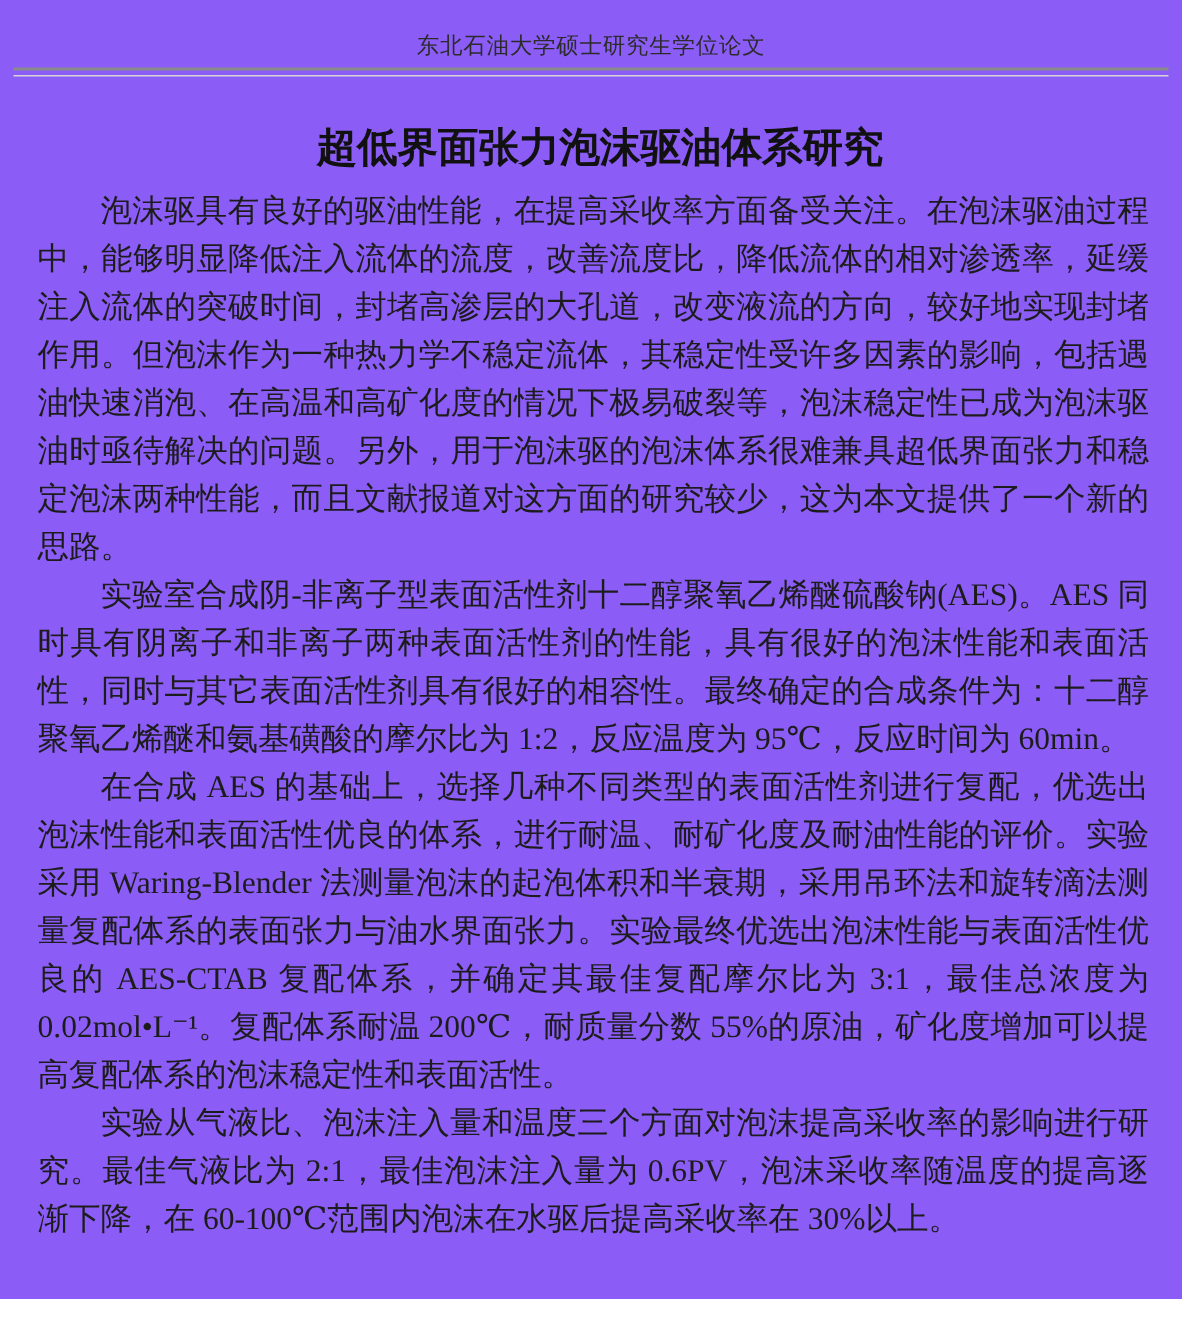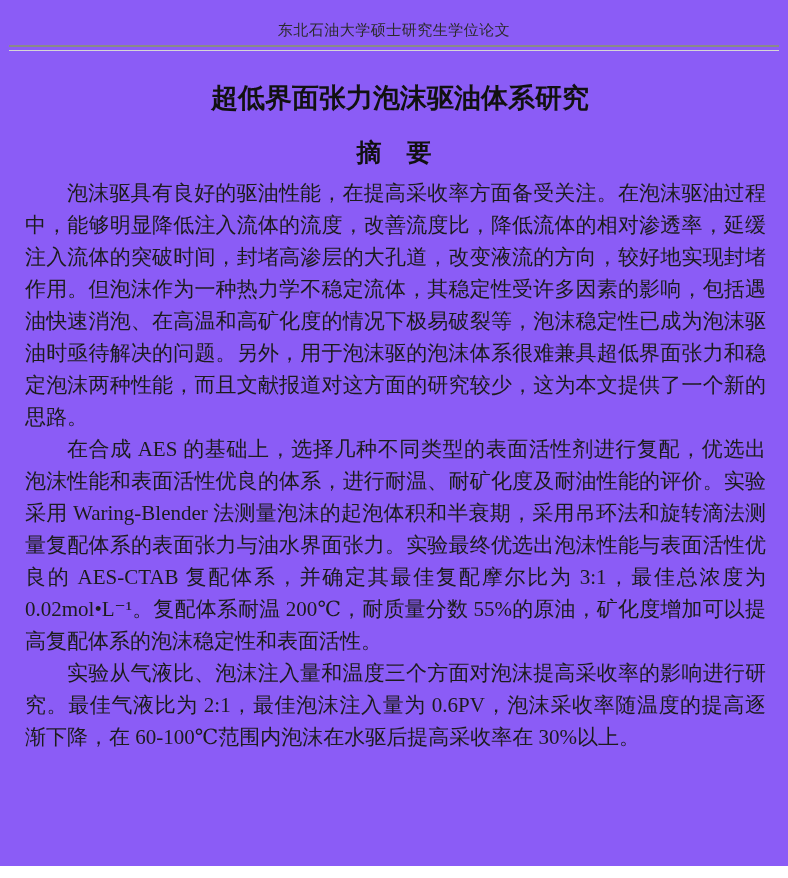--- a/index.html
+++ b/index.html
@@ -66,22 +66,22 @@
 <body>
 
 <div class="page">
 
   <div class="running-header">东北石油大学硕士研究生学位论文</div>
 
   <div class="header-rule"></div>
 
   <h1 class="thesis-title">超低界面张力泡沫驱油体系研究</h1>
 
-  <h2 class="abstract-heading">摘　要</h2>
 
   <div class="abstract-body">
     <p>泡沫驱具有良好的驱油性能，在提高采收率方面备受关注。在泡沫驱油过程中，能够明显降低注入流体的流度，改善流度比，降低流体的相对渗透率，延缓注入流体的突破时间，封堵高渗层的大孔道，改变液流的方向，较好地实现封堵作用。但泡沫作为一种热力学不稳定流体，其稳定性受许多因素的影响，包括遇油快速消泡、在高温和高矿化度的情况下极易破裂等，泡沫稳定性已成为泡沫驱油时亟待解决的问题。另外，用于泡沫驱的泡沫体系很难兼具超低界面张力和稳定泡沫两种性能，而且文献报道对这方面的研究较少，这为本文提供了一个新的思路。</p>
+    <p>实验室合成阴-非离子型表面活性剂十二醇聚氧乙烯醚硫酸钠(AES)。AES 同时具有阴离子和非离子两种表面活性剂的性能，具有很好的泡沫性能和表面活性，同时与其它表面活性剂具有很好的相容性。最终确定的合成条件为：十二醇聚氧乙烯醚和氨基磺酸的摩尔比为 1:2，反应温度为 95℃，反应时间为 60min。</p>
     <p>在合成 AES 的基础上，选择几种不同类型的表面活性剂进行复配，优选出泡沫性能和表面活性优良的体系，进行耐温、耐矿化度及耐油性能的评价。实验采用 Waring-Blender 法测量泡沫的起泡体积和半衰期，采用吊环法和旋转滴法测量复配体系的表面张力与油水界面张力。实验最终优选出泡沫性能与表面活性优良的 AES-CTAB 复配体系，并确定其最佳复配摩尔比为 3:1，最佳总浓度为 0.02mol•L⁻¹。复配体系耐温 200℃，耐质量分数 55%的原油，矿化度增加可以提高复配体系的泡沫稳定性和表面活性。</p>
     <p>实验从气液比、泡沫注入量和温度三个方面对泡沫提高采收率的影响进行研究。最佳气液比为 2:1，最佳泡沫注入量为 0.6PV，泡沫采收率随温度的提高逐渐下降，在 60-100℃范围内泡沫在水驱后提高采收率在 30%以上。</p>
 
   </div>
 
 </div>
 
 </body></html>

